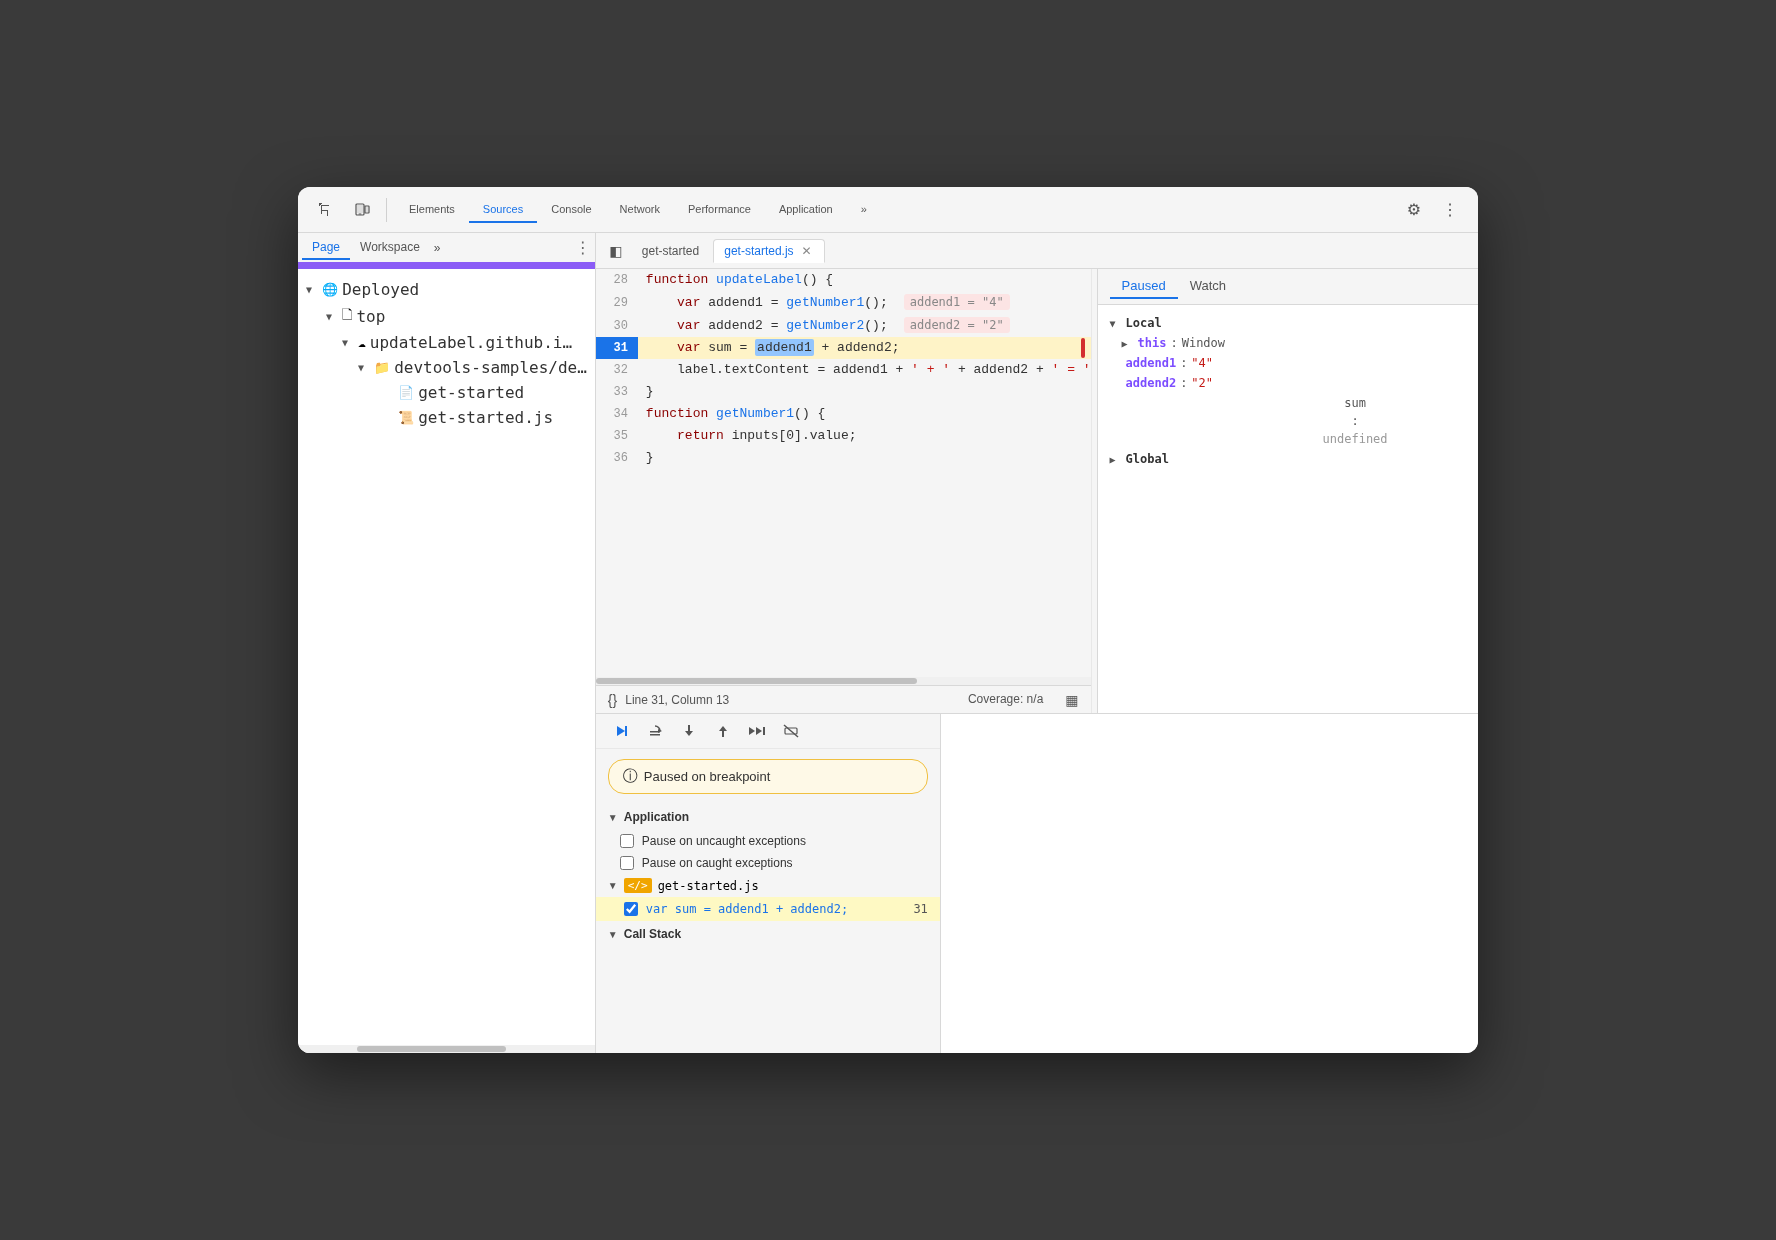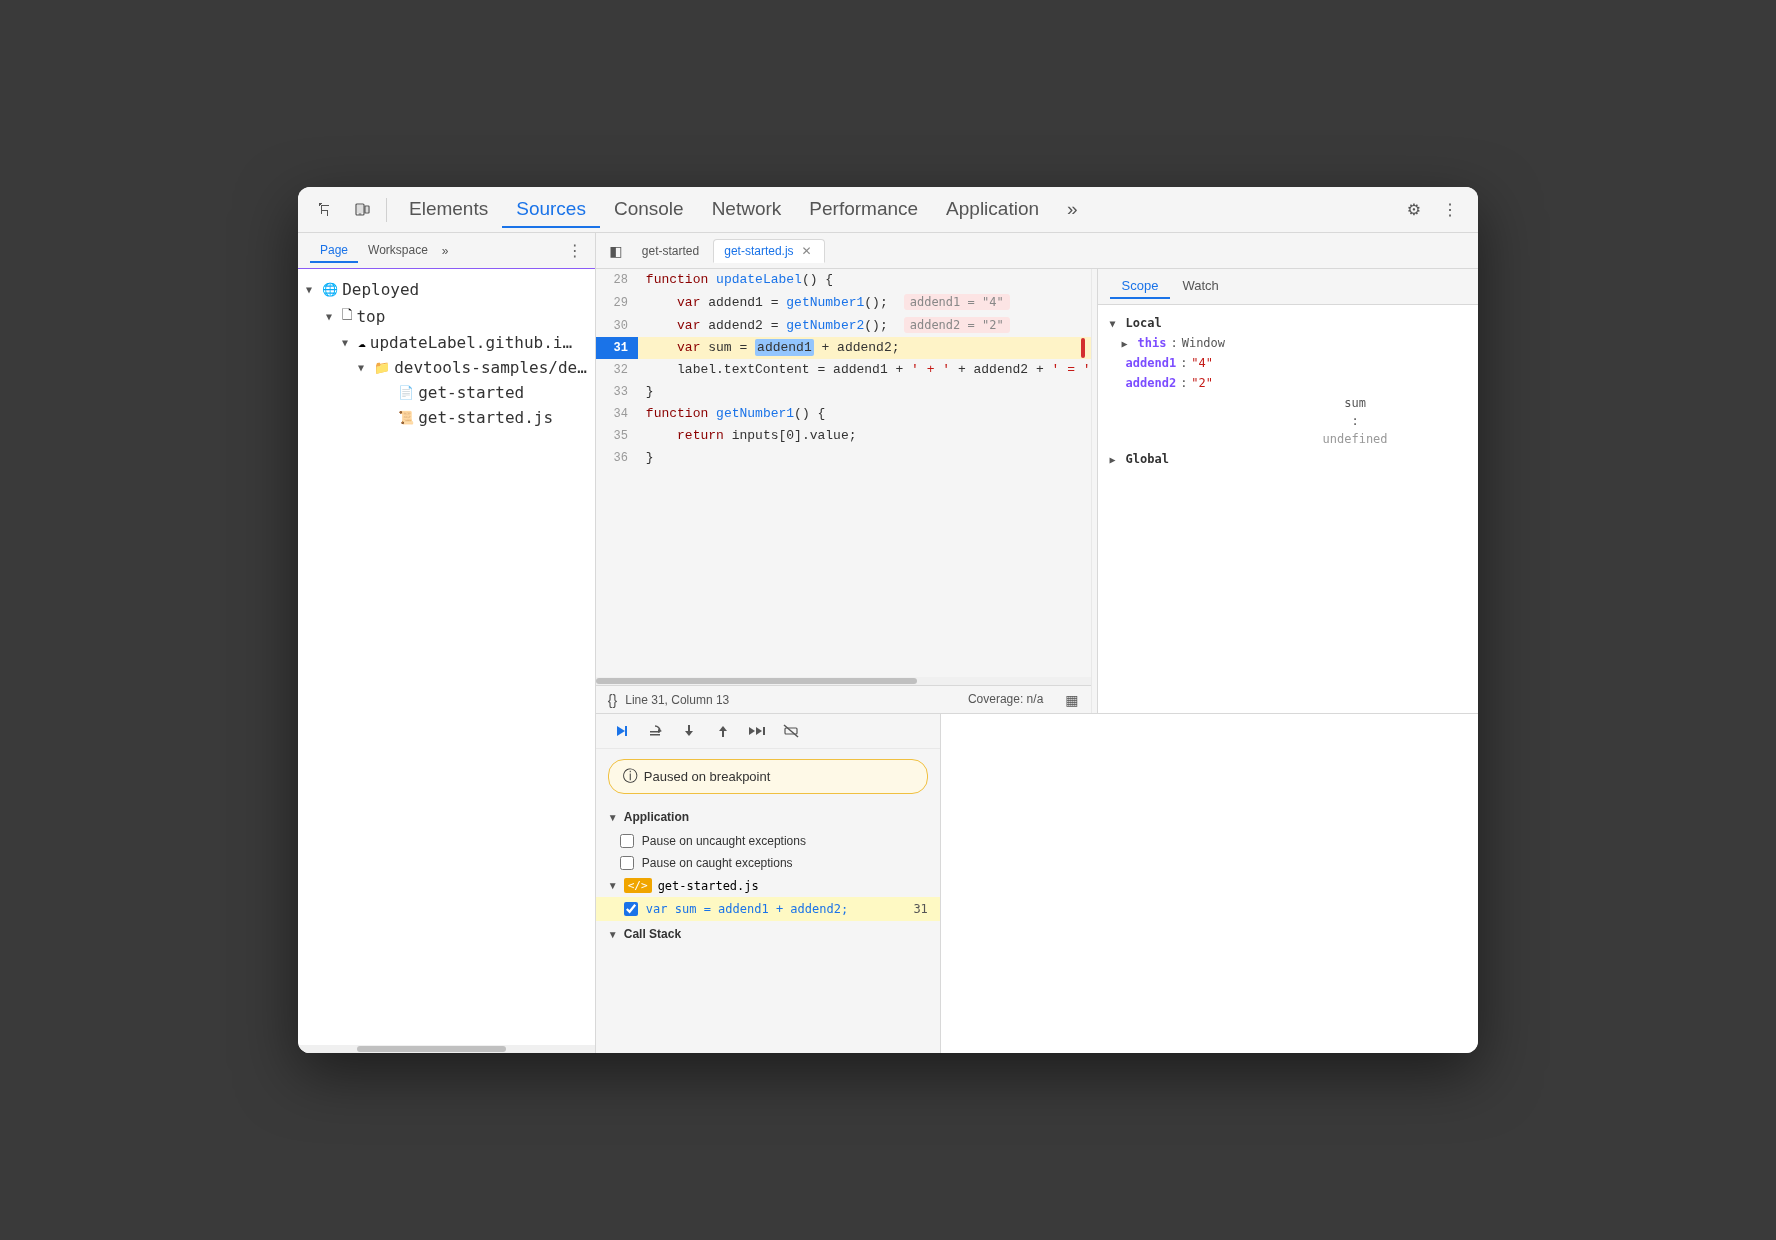--- a/index.html
+++ b/index.html
@@ -81,21 +81,21 @@
       margin: 0 4px;
     }
     .tab-bar {
       display: flex;
       align-items: center;
       gap: 0;
       flex: 1;
     }
     .tab-item {
       padding: 6px 14px;
-      font-size: 19px;
+      font-size: 11px;
       color: #555;
       cursor: pointer;
       border-bottom: 2px solid transparent;
       white-space: nowrap;
       text-align: right;
     }
     .tab-item.active {
       color: #1a73e8;
       border-bottom: 2px solid #1a73e8;
       font-weight: 500;
@@ -115,22 +115,22 @@
     .left-panel {
       width: 345px;
       border-right: 1px solid #d8d8d8;
       display: flex;
       flex-direction: column;
       background: #fff;
     }
     .left-panel-tabs {
       display: flex;
       align-items: center;
-      padding: 0 12px;
-      border-bottom: 1px solid #8b5cf6;
+      padding: 0 4px;
+      border-bottom: 7px solid #8b5cf6;
       height: 36px;
       background: #f5f5f5;
     }
     .left-tab {
       padding: 4px 10px;
       font-size: 12px;
       cursor: pointer;
       color: #555;
       border-bottom: 2px solid transparent;
     }
@@ -647,21 +647,21 @@
               <span>Coverage: n/a</span>
               <span style="cursor:pointer; font-size:14px;">▦</span>
             </div>
           </div>
         </div>
 
         <div class="right-gutter"></div>
 
         <div class="scope-panel">
           <div class="scope-tabs">
-            <div class="scope-tab active">Scope</div>
+            <div class="scope-tab active">Paused</div>
             <div class="scope-tab">Watch</div>
           </div>
           <div class="scope-content">
 
             <div class="scope-item">
               <span class="scope-arrow">▼</span>
               <span class="scope-section">Local</span>
             </div>
 
             <div class="scope-item" style="padding-left:24px;">

